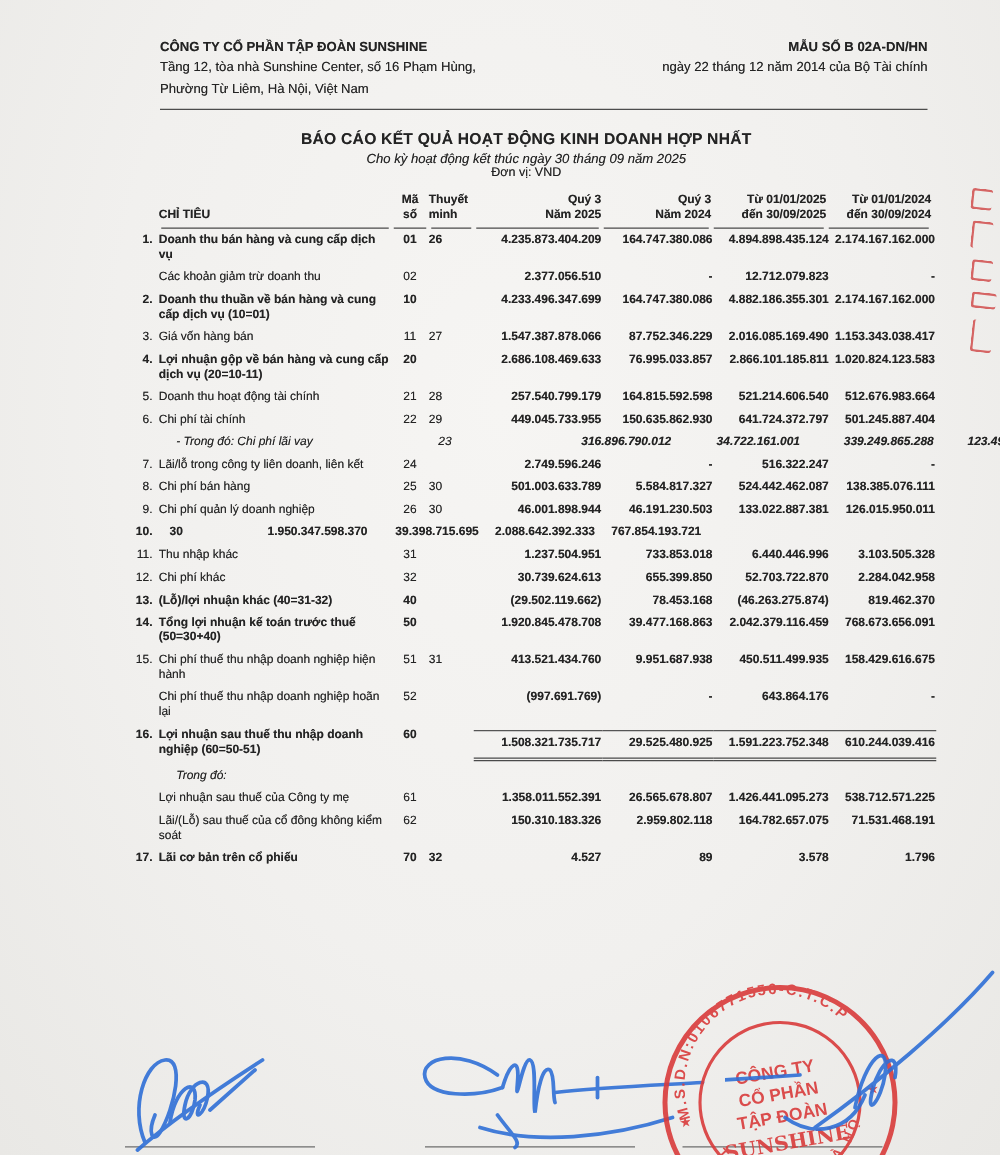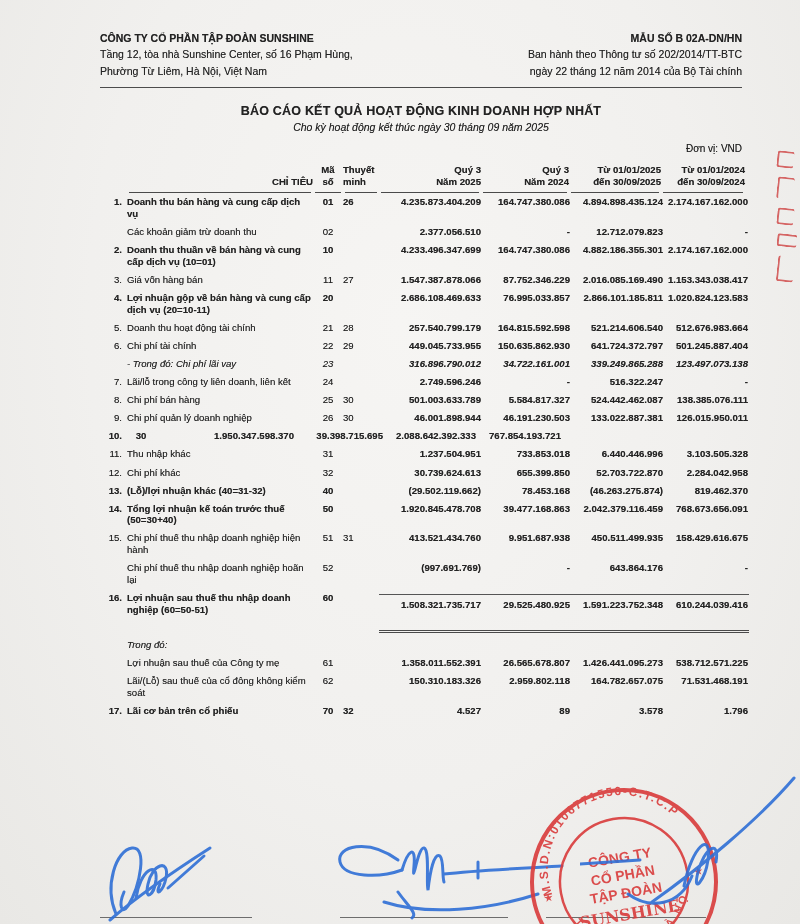--- a/index.html
+++ b/index.html
@@ -3,48 +3,48 @@
 <meta charset="utf-8">
 <style>
   html,body{margin:0;padding:0;background:#e8e7e5;}
   .page{position:relative;width:800px;height:924px;overflow:hidden;
         background:radial-gradient(ellipse at 50% 35%, #f6f5f3 0%, #f1f0ee 55%, #e9e8e5 100%);
         font-family:"Liberation Sans", sans-serif;color:#232323;}
   .content{position:absolute;left:100px;top:30px;width:642px;}
   .txt{text-shadow:0 0 .5px rgba(40,40,40,.55);}
   
   .lh{display:flex;justify-content:space-between;align-items:flex-start;
-      border-bottom:1.6px solid #4c4c4c;padding-bottom:8px;}
+      border-bottom:1.6px solid #4c4c4c;padding-bottom:8px;margin-left:28px;}
   .lh-left{width:330px;font-size:10.5px;line-height:1.55;}
   .lh-right{width:300px;font-size:10.5px;line-height:1.55;text-align:right;}
   .bold{font-weight:700;}
   
   .title{margin-top:16px;text-align:center;font-size:12.5px;font-weight:700;letter-spacing:.2px;}
   .subtitle{margin-top:3px;text-align:center;font-size:10.5px;font-style:italic;}
-  .unit{margin-top:10px;text-align:right;font-size:10px;}
+  .unit{text-align:center;font-size:10px;}
   
   .tbl{margin-top:4px;font-size:9.6px;line-height:1.22;}
   .trow,.hrow{display:flex;align-items:flex-end;}
   .trow{padding:3.2px 0;align-items:flex-start;}
   .c{flex:none;}
   .no{width:22px;text-align:right;padding-right:4px;}
   .label{width:186px;padding-left:1px;}
   .ma{width:30px;text-align:center;}
   .tm{width:36px;text-align:left;}
   .val{text-align:right;font-weight:600;padding-right:1px;}
   .v1{width:102px;text-align:right;} .v2{width:88px;} .v3{width:92px;} .v4{width:84px;}
   .b{font-weight:700;} .b .val{font-weight:700;}
-  .it{font-style:italic;}
+  .it{font-style:italic;gap:14px;}
   .ra{border-top:1.2px solid #555;padding-top:4px;margin-top:2px;}
-  .rb{border-bottom:3px double #4a4a4a;padding-bottom:19px;}
+  .rb{border-bottom:3px double #4a4a4a;padding-bottom:5px;}
   
   .hrow{font-weight:700;padding:6px 0 0 0;}
   .hc{white-space:pre-line;}
   .hc .ul{display:block;border-bottom:1.6px solid #4a4a4a;margin:5px 2px 0 2px;}
-  .h-label{text-align:right;}
+  .h-label{text-align:left;}
   .h-val{text-align:right;}
   
   .sig{position:absolute;}
   .sigline{position:absolute;height:0;border-top:1.3px solid #6d6d6d;}
   .stamp{position:absolute;left:528px;top:786px;width:192px;height:192px;transform:rotate(-10deg);opacity:.9;}
   .edge-marks{position:absolute;right:-7px;top:142px;width:30px;}
   .edge-marks i{display:block;border:2.6px solid rgba(205,55,55,.75);border-right:none;
      width:15px;height:13px;border-radius:3px;margin:9px 0;transform:rotate(6deg);}
   .edge-marks i:nth-child(2){height:20px;border-bottom:none;}
   .edge-marks i:nth-child(4){height:9px;width:18px;}
@@ -57,21 +57,20 @@
   <div class="content">
 
     <div class="lh">
       <div class="lh-left txt">
         <div class="bold">CÔNG TY CỔ PHẦN TẬP ĐOÀN SUNSHINE</div>
         <div>Tầng 12, tòa nhà Sunshine Center, số 16 Phạm Hùng,</div>
         <div>Phường Từ Liêm, Hà Nội, Việt Nam</div>
       </div>
       <div class="lh-right txt">
         <div class="bold">MẪU SỐ B 02A-DN/HN</div>
-        <div>Ban hành theo Thông tư số 202/2014/TT-BTC</div>
         <div>ngày 22 tháng 12 năm 2014 của Bộ Tài chính</div>
       </div>
     </div>
 
     <div class="title txt">BÁO CÁO KẾT QUẢ HOẠT ĐỘNG KINH DOANH HỢP NHẤT</div>
     <div class="subtitle txt">Cho kỳ hoạt động kết thúc ngày 30 tháng 09 năm 2025</div>
     <div class="unit txt">Đơn vị: VND</div>
 
     <div class="tbl txt">
       <div class="hrow">

